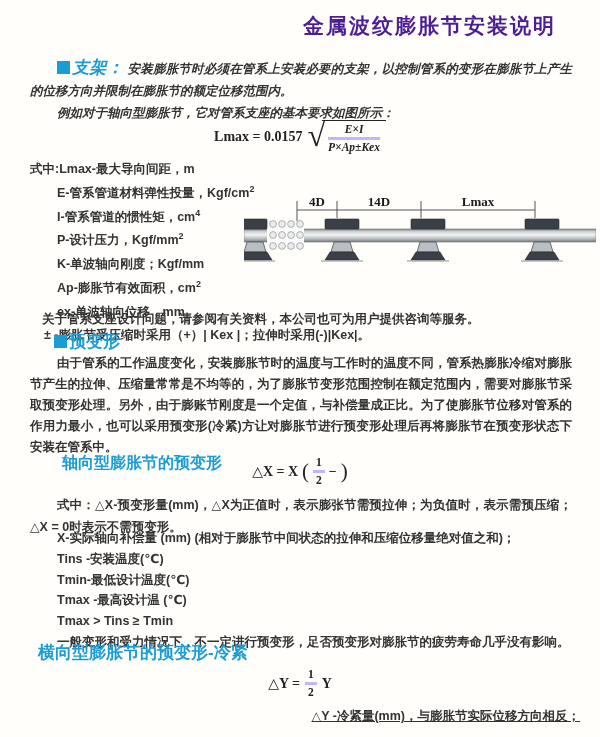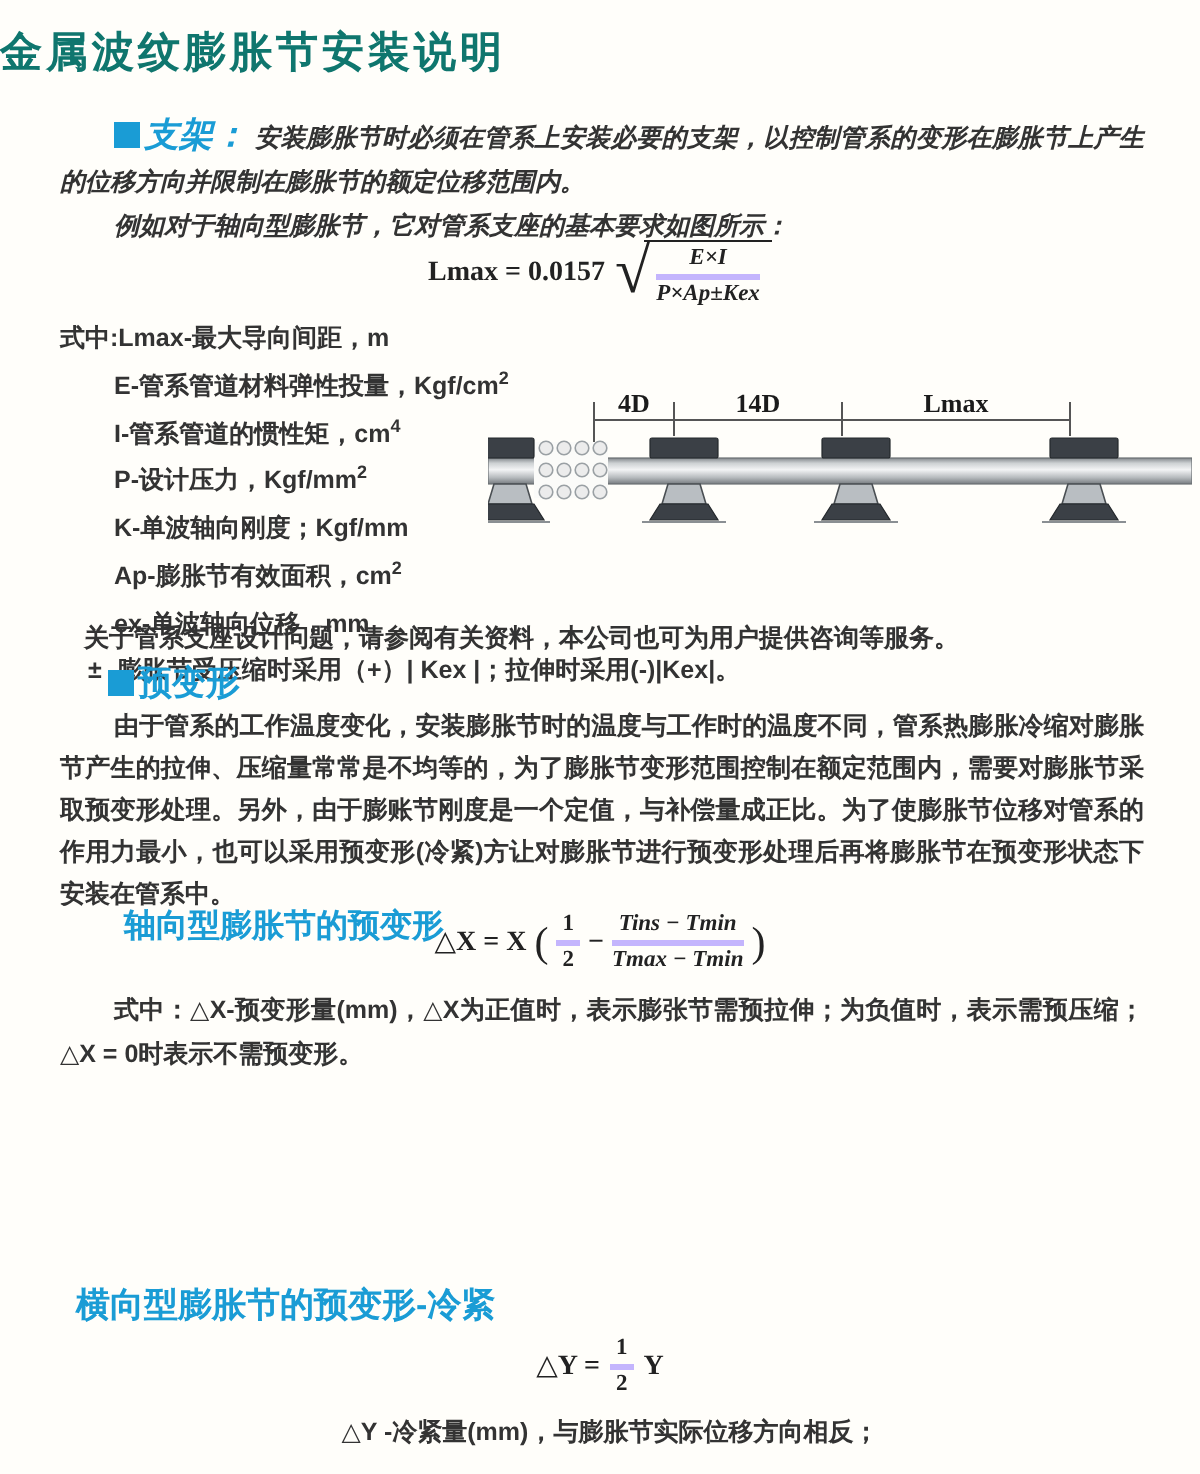--- a/index.html
+++ b/index.html
@@ -3,22 +3,22 @@
 <meta charset="utf-8">
 <style>
   html,body{margin:0;padding:0;background:#fffefa;}
   #page{
     position:relative;width:600px;height:737px;overflow:hidden;
     background:#fffefa;color:#333;
     font-family:"Liberation Sans","DejaVu Sans",sans-serif;
   }
   .abs{position:absolute;}
   
-  .doc-title{top:12px;left:0;width:556px;text-align:left;
-    font-size:21px;font-weight:bold;color:#0f766e;letter-spacing:2px;}
+  .doc-title{top:12px;left:0;width:556px;text-align:right;
+    font-size:21px;font-weight:bold;color:#4c1d95;letter-spacing:2px;}
   .blue-head{color:#1a9cd5;font-size:17px;font-weight:bold;}
   .sq{display:inline-block;width:13px;height:13px;background:#1a9cd5;
       margin-right:2px;vertical-align:-1px;}
   .sub-head{color:#1a9cd5;font-weight:bold;}
   
   .cn{font-size:12.5px;line-height:22px;font-weight:600;color:#333;
       text-align:justify;}
   .indent2{text-indent:27px;}
   .var-list{line-height:19.6px;white-space:nowrap;}
   .var-line{display:block;}
@@ -163,36 +163,40 @@
   <div class="abs sub-head" style="top:453px;left:62px;font-size:16px;">轴向型膨胀节的预变形</div>
 
   <div class="abs formula" style="top:456px;gap:4px;">
     <span>△X = X</span>
     <span class="paren">(</span>
     <span class="fr">
       <span class="fn">1</span>
       <span class="fd">2</span>
     </span>
     <span>−</span>
-    <span class="fr it">
-      <span class="fn">Tins − Tmin</span>
-      <span class="fd">Tmax − Tmin</span>
-    </span>
     <span class="paren">)</span>
   </div>
 
   <div class="abs cn indent2" style="top:495px;left:30px;width:542px;line-height:21.5px;">式中：△X-预变形量(mm)，△X为正值时，表示膨张节需预拉伸；为负值时，表示需预压缩；△X = 0时表示不需预变形。</div>
 
+  <div class="abs cn" style="top:528px;left:57px;width:520px;line-height:20.8px;text-align:left;">
+    <div>X-实际轴向补偿量 (mm) (相对于膨胀节中间状态的拉伸和压缩位移量绝对值之和)；</div>
+    <div>Tins -安装温度(℃)</div>
+    <div>Tmin-最低设计温度(℃)</div>
+    <div>Tmax -最高设计温 (℃)</div>
+    <div>Tmax &gt; Tins ≥ Tmin</div>
+    <div>一般变形和受力情况下，不一定进行预变形，足否预变形对膨胀节的疲劳寿命几乎没有影响。</div>
+  </div>
 
   <div class="abs sub-head" style="top:641px;left:38px;font-size:17px;">横向型膨胀节的预变形-冷紧</div>
 
   <div class="abs formula" style="top:668px;gap:5px;">
     <span>△Y =</span>
     <span class="fr">
       <span class="fn">1</span>
       <span class="fd">2</span>
     </span>
     <span>Y</span>
   </div>
 
-  <div class="abs cn" style="top:705px;left:40px;width:530px;text-align:center;">△Y -冷紧量(mm)，与膨胀节实际位移方向相反；</div>
+  <div class="abs cn" style="top:705px;left:50px;width:530px;text-align:right;text-decoration:underline;">△Y -冷紧量(mm)，与膨胀节实际位移方向相反；</div>
 
 </div>
 
 </body></html>

